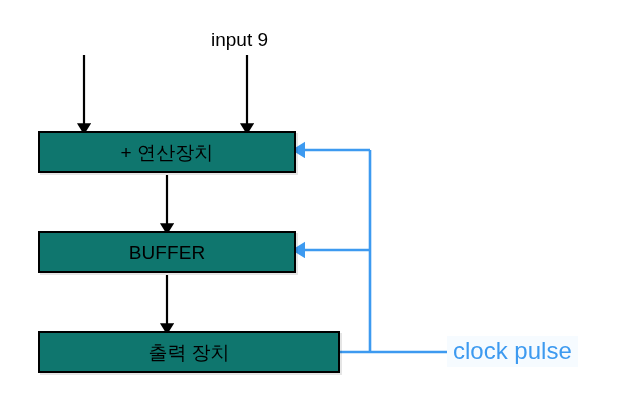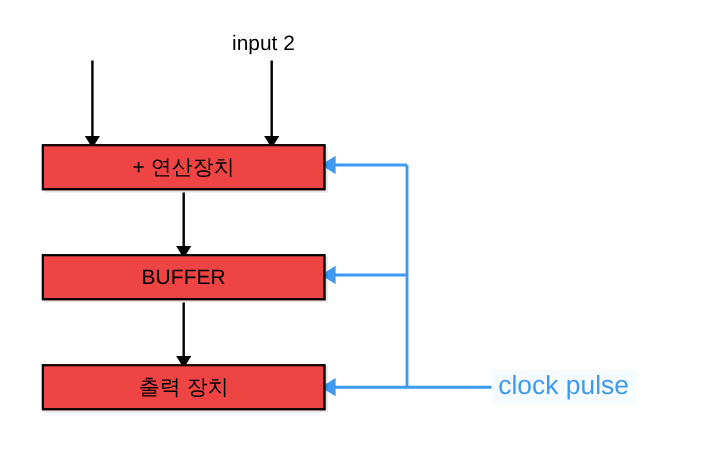--- a/index.html
+++ b/index.html
@@ -32,38 +32,38 @@
     top: 0;
     width: 642px;
     height: 412px;
     pointer-events: none;
   }
 
   
   .proc-box {
     position: absolute;
     box-sizing: border-box;
-    background: #ef4444;
+    background: #0f766e;
     border: 2px solid #000000;
     box-shadow: 2px 2px 0 0 rgba(0,0,0,0.10);
     display: flex;
     align-items: center;
     justify-content: center;
   }
   .proc-box-label {
     font-size: 19px;
     line-height: 1;
     color: #000000;
     white-space: nowrap;
     letter-spacing: 0.1px;
   }
 
   #box-adder      { left: 38px; top: 131px; width: 258px; height: 42px; }
   #box-buffer     { left: 38px; top: 231px; width: 258px; height: 42px; }
-  #box-output     { left: 38px; top: 331px; width: 258px; height: 42px; }
+  #box-output     { left: 38px; top: 331px; width: 302px; height: 42px; font-family: Liberation Serif, serif; }
 
   
   .free-label {
     position: absolute;
     font-size: 19px;
     line-height: 1;
     color: #000000;
     white-space: nowrap;
   }
   #label-input-1 { left: 48px;  top: 30px; }
@@ -128,21 +128,21 @@
     <g>
       <line x1="370" y1="250" x2="302" y2="250" stroke="#3d9af0" stroke-width="2.6" marker-end="url(#arrow-blue)"></line>
     </g>
 
     <g>
       <line x1="370" y1="352" x2="302" y2="352" stroke="#3d9af0" stroke-width="2.6" marker-end="url(#arrow-blue)"></line>
     </g>
   </svg>
 
 
-  <div class="free-label" id="label-input-2">input 2</div>
+  <div class="free-label" id="label-input-2">input 9</div>
 
   <div class="proc-box" id="box-adder">
     <span class="proc-box-label">+ 연산장치</span>
   </div>
 
   <div class="proc-box" id="box-buffer">
     <span class="proc-box-label">BUFFER</span>
   </div>
 
   <div class="proc-box" id="box-output">

